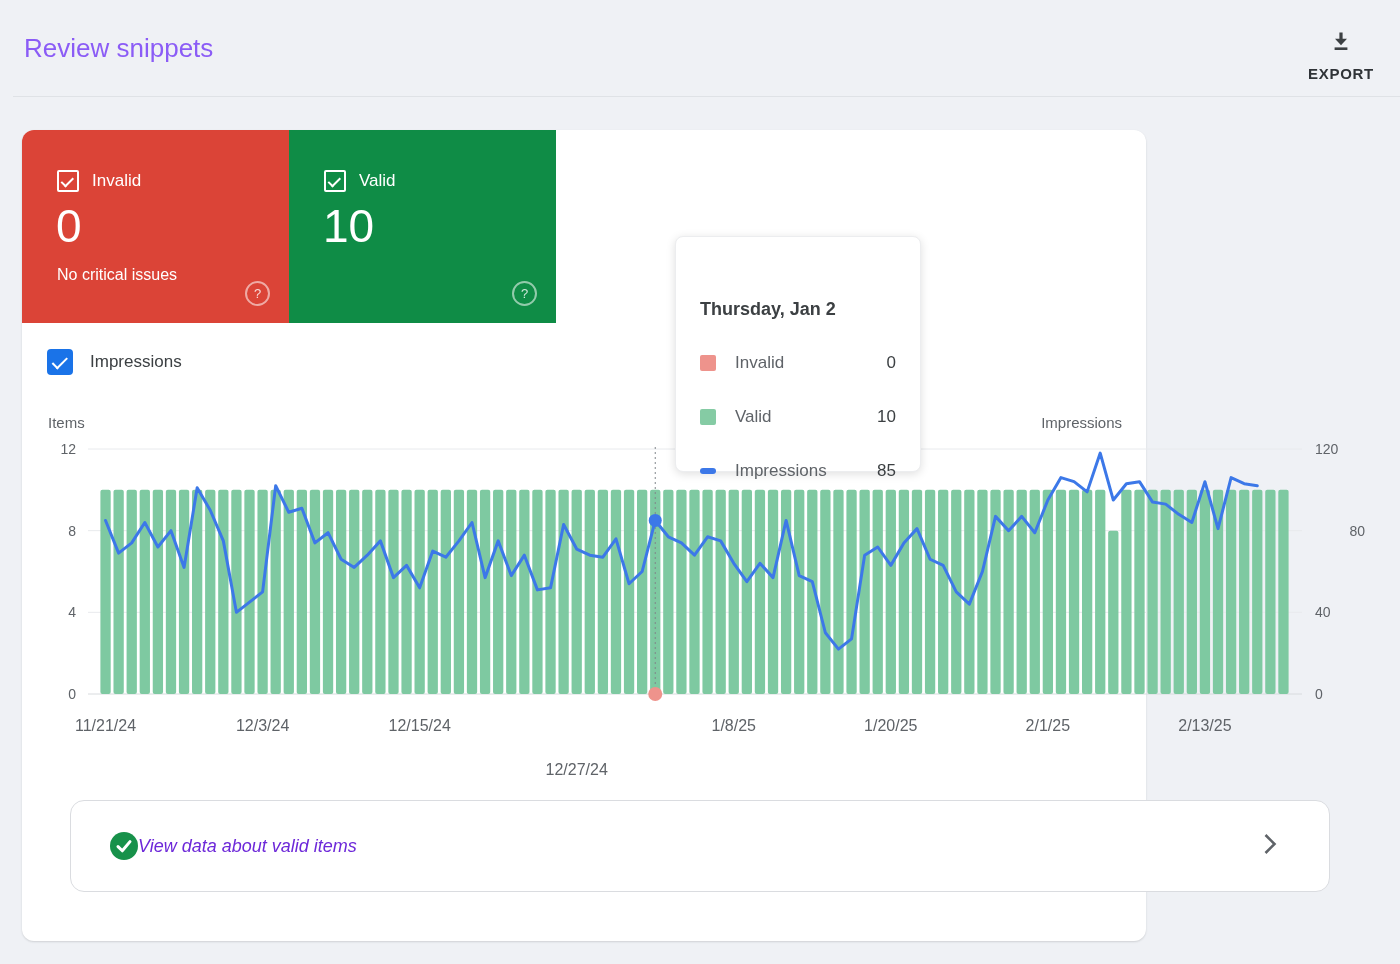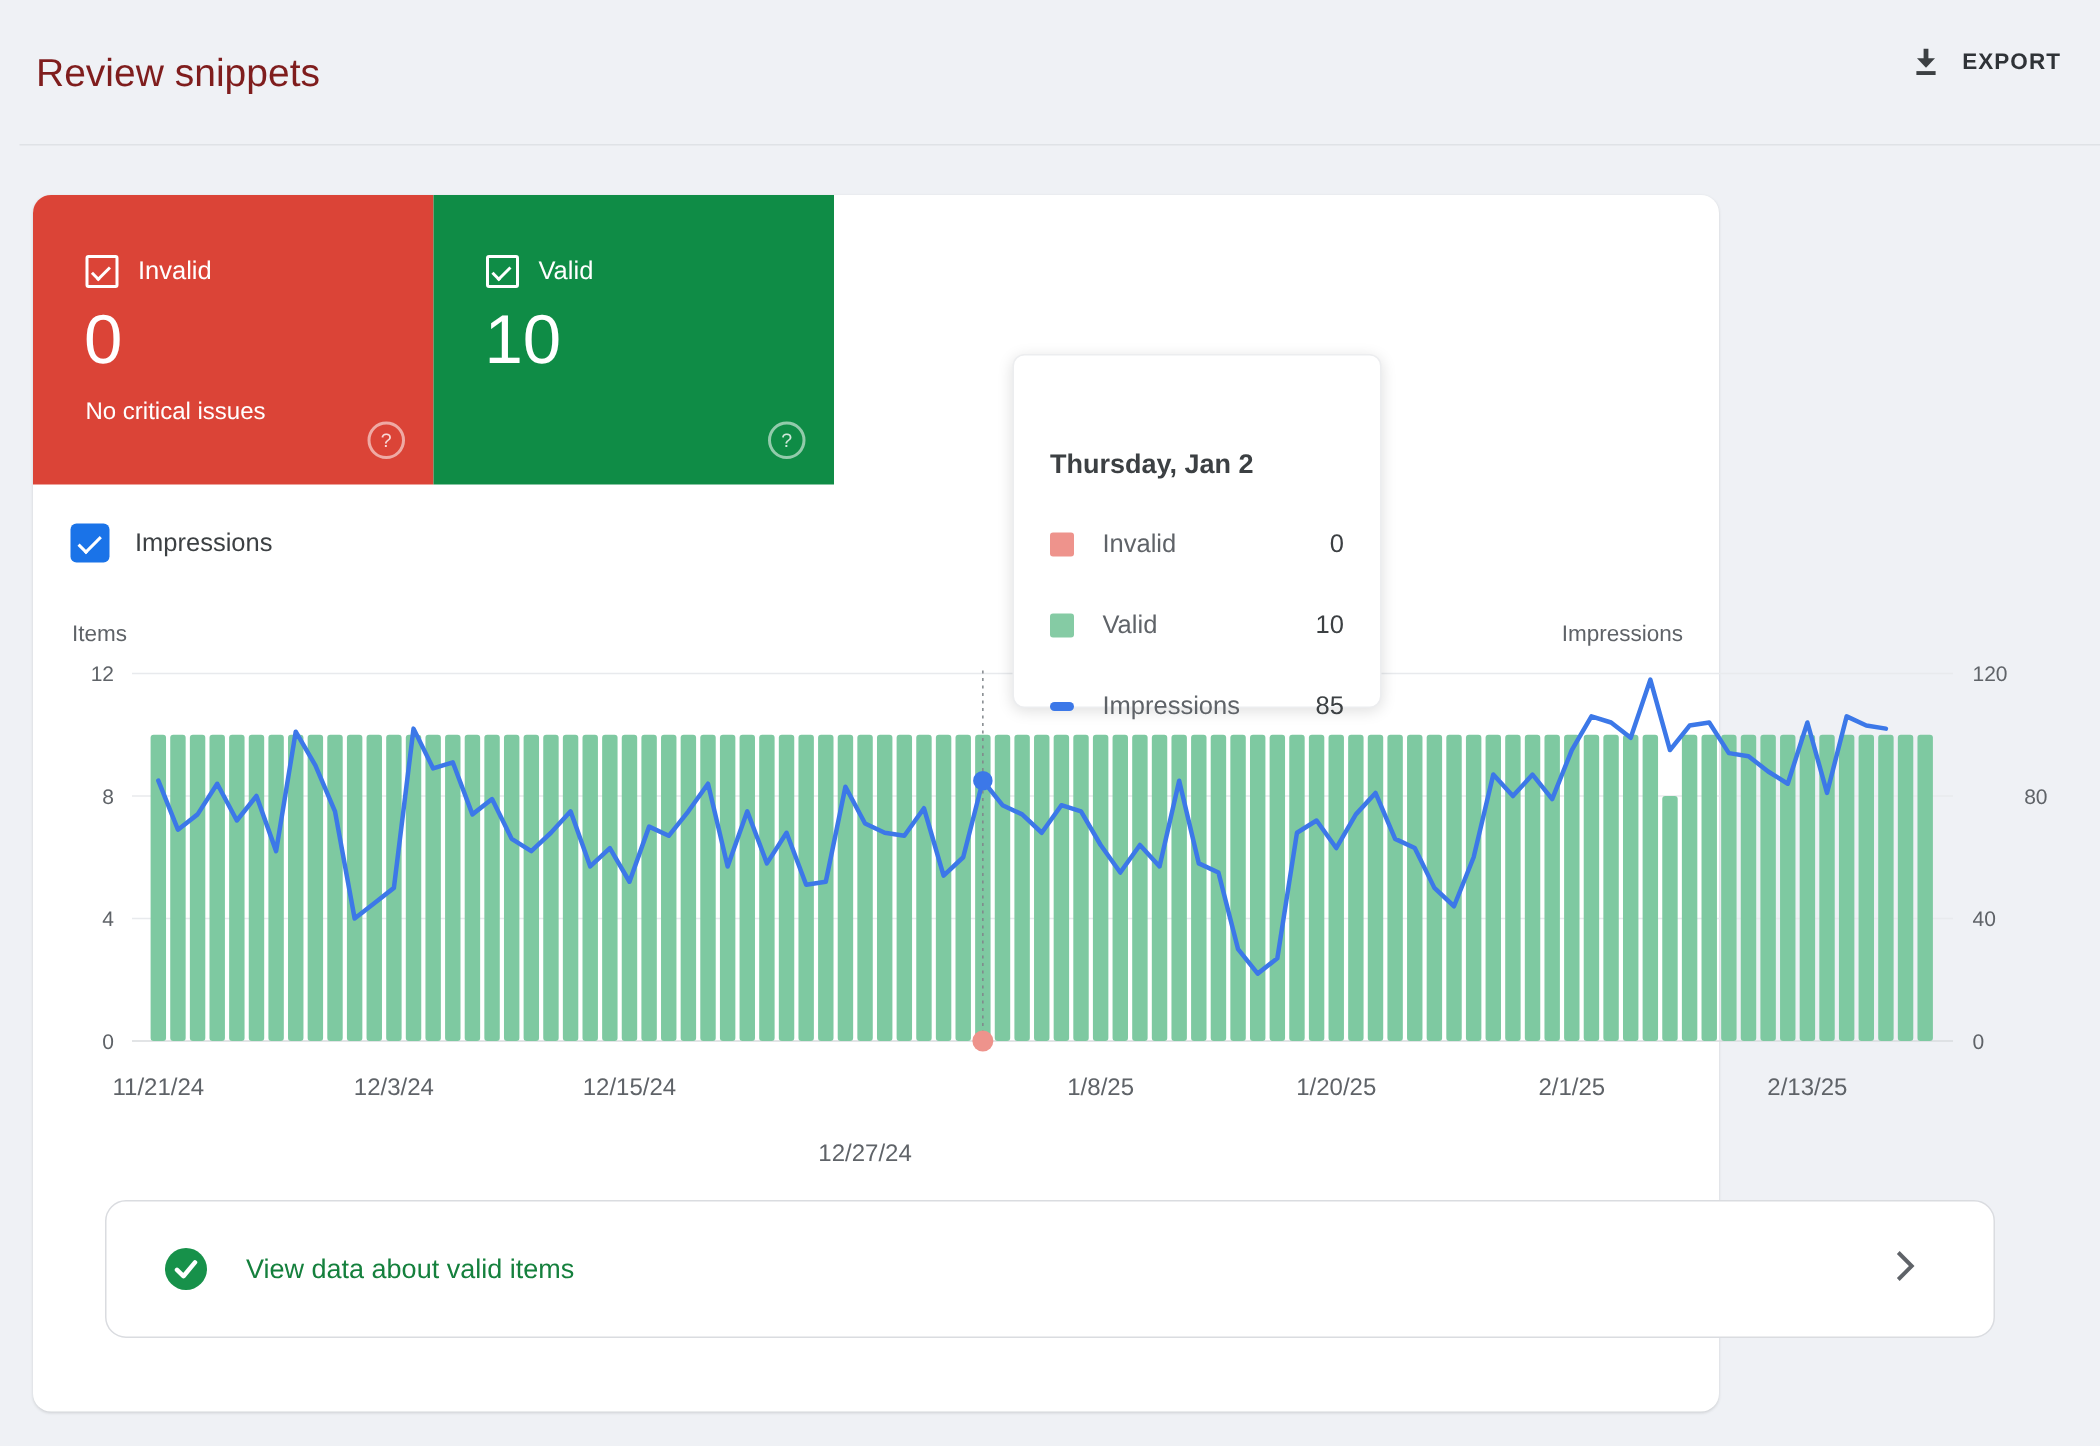--- a/index.html
+++ b/index.html
@@ -3,22 +3,22 @@
 <meta charset="utf-8">
 <style>
   html,body{margin:0;padding:0;}
   body{
     width:1400px;height:964px;position:relative;overflow:hidden;
     background:#eff1f5;
     font-family:"Liberation Sans",sans-serif;
     -webkit-font-smoothing:antialiased;
   }
   
-  .page-title{position:absolute;left:24px;top:33px;font-size:26px;color:#7f1d1d;font-weight:400;}
-  .export-btn{position:absolute;right:26px;top:30px;display:flex;align-items:center;gap:13px;cursor:pointer;color:#3c4043;}
+  .page-title{position:absolute;left:24px;top:33px;font-size:26px;color:#8b5cf6;font-weight:400;}
+  .export-btn{position:absolute;right:26px;top:30px;display:flex;align-items:center;gap:13px;cursor:pointer;color:#3c4043;flex-direction:column;}
   .export-label{font-size:15px;font-weight:bold;letter-spacing:0.7px;color:#2f3337;}
   .header-divider{position:absolute;top:96px;left:13px;right:0;height:1px;background:#dfe2e6;}
 
   
   .main-card{position:absolute;left:22px;top:130px;width:1124px;height:811px;background:#ffffff;
     border-radius:12px;box-shadow:0 1px 2px rgba(60,64,67,.18);}
 
   
   .sum-card{position:absolute;top:0;width:267px;height:193px;color:#fff;cursor:pointer;}
   .sum-card.invalid{left:0;border-top-left-radius:12px;}
@@ -57,21 +57,21 @@
   .tt-swatchbox{width:16px;height:16px;display:flex;align-items:center;justify-content:center;margin-right:19px;}
   .tt-swatch-square{width:16px;height:16px;border-radius:2px;}
   .tt-swatch-dash{width:18px;height:6px;border-radius:3px;}
   .tt-label{flex:1;font-size:17px;color:#5f6368;}
   .tt-value{font-size:17px;color:#3c4043;}
 
   
   .view-data{position:absolute;left:48px;top:670px;width:1260px;height:92px;border:1px solid #dadce0;border-radius:14px;
     background:#fff;display:flex;align-items:center;cursor:pointer;box-sizing:border-box;}
   .vd-icon{margin-left:39px;width:28px;height:28px;flex:0 0 auto;}
-  .vd-label{margin-left:26px;font-size:18px;color:#15803d;}
+  .vd-label{font-size:18px;color:#6d28d9;font-style:italic;}
   .vd-chevron{margin-left:auto;margin-right:52px;flex:0 0 auto;}
 </style>
 </head>
 <body>
 
 <div class="page-title">Review snippets</div>
 
 <div class="export-btn">
   <span style="display:flex;">
     <svg width="22" height="22" viewBox="0 0 22 22">

